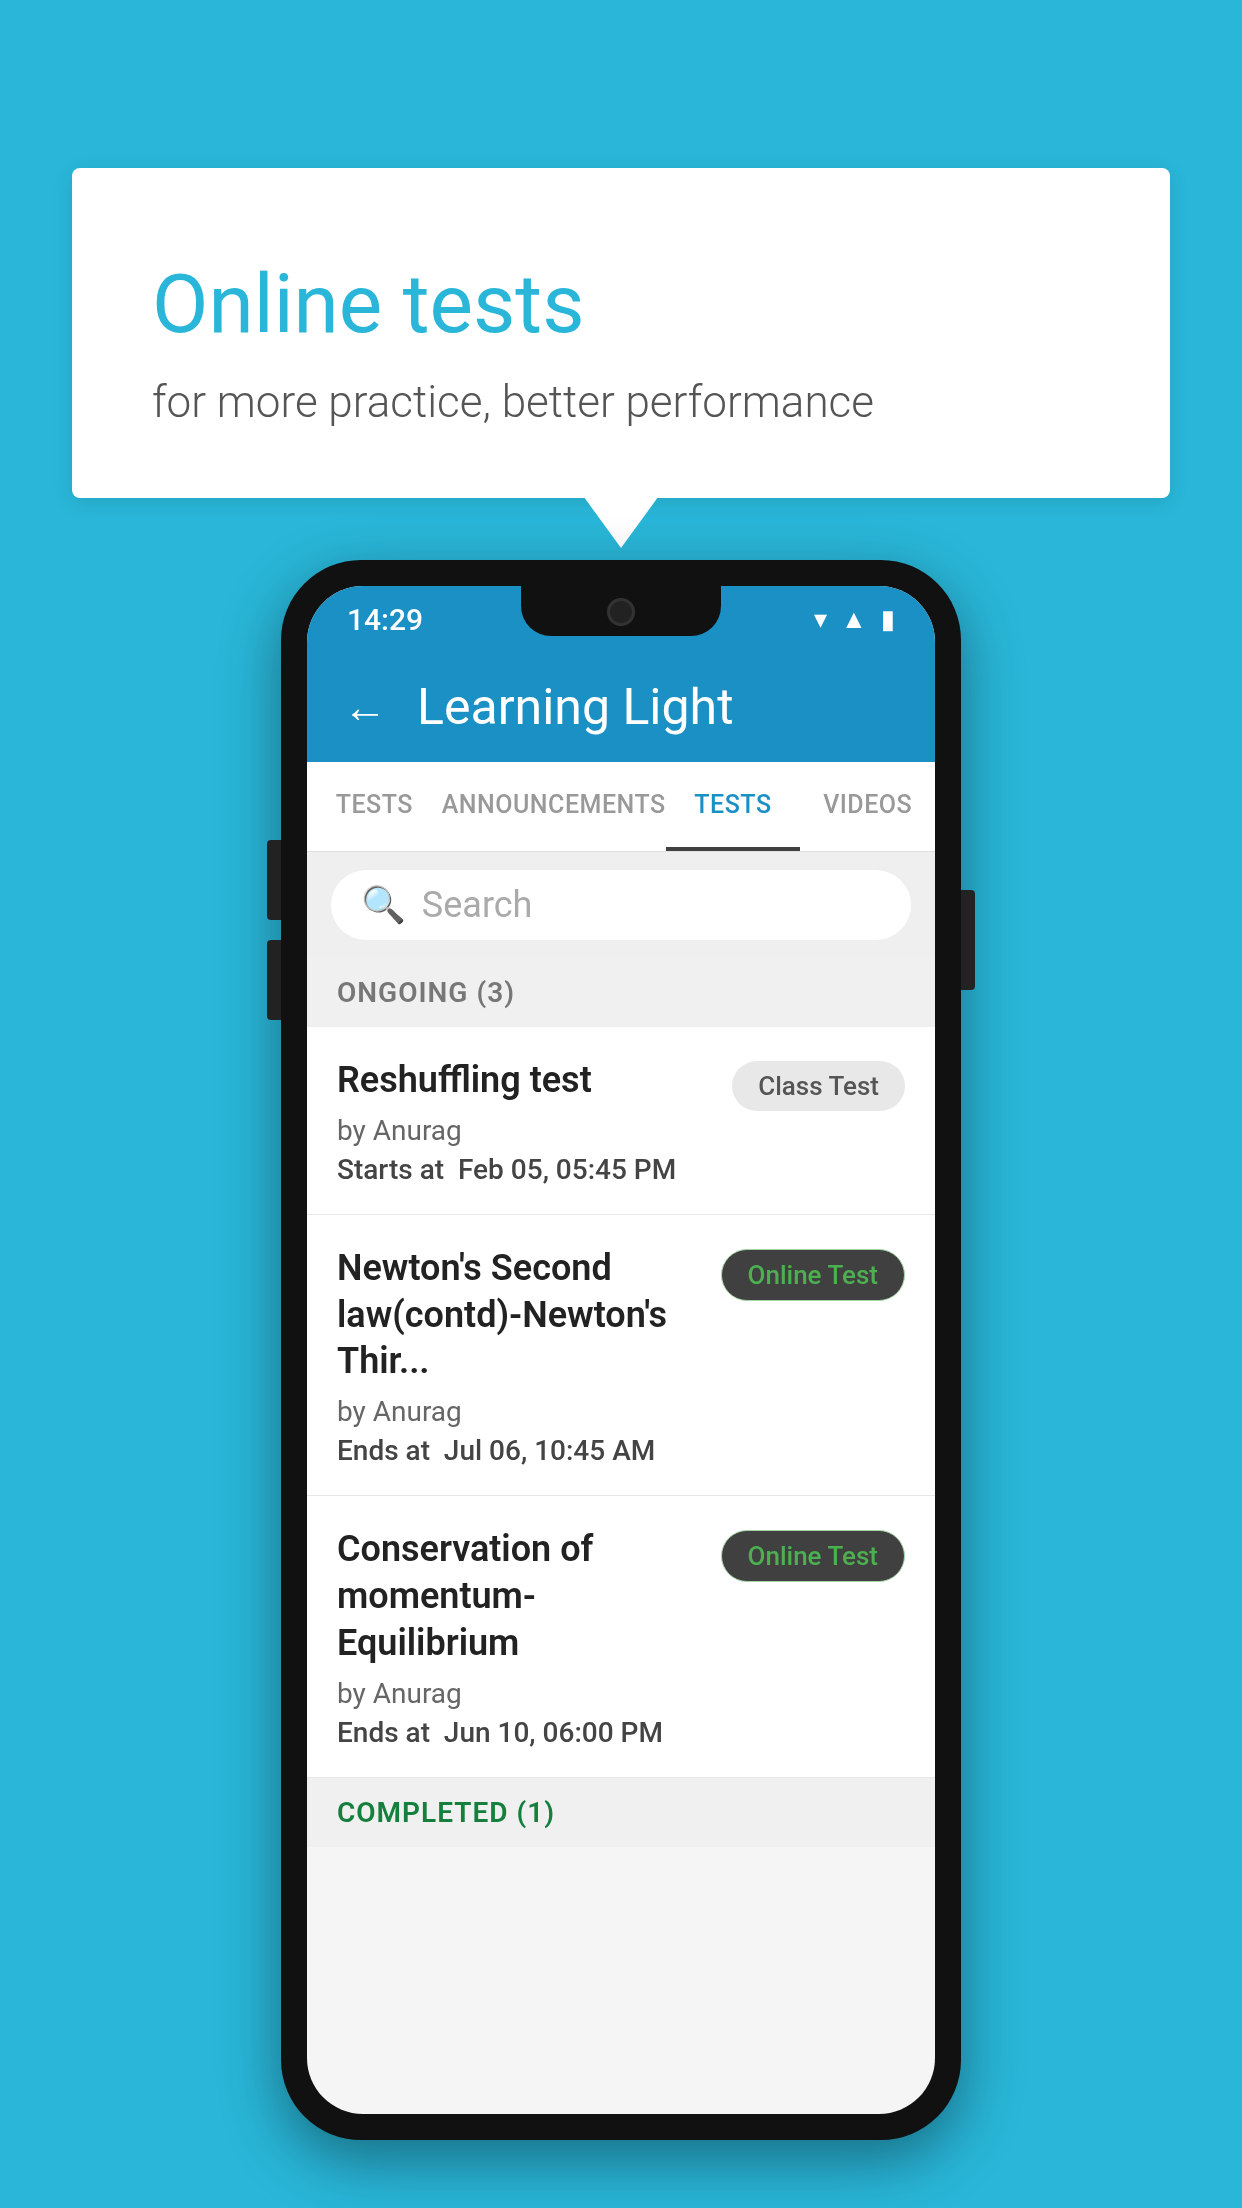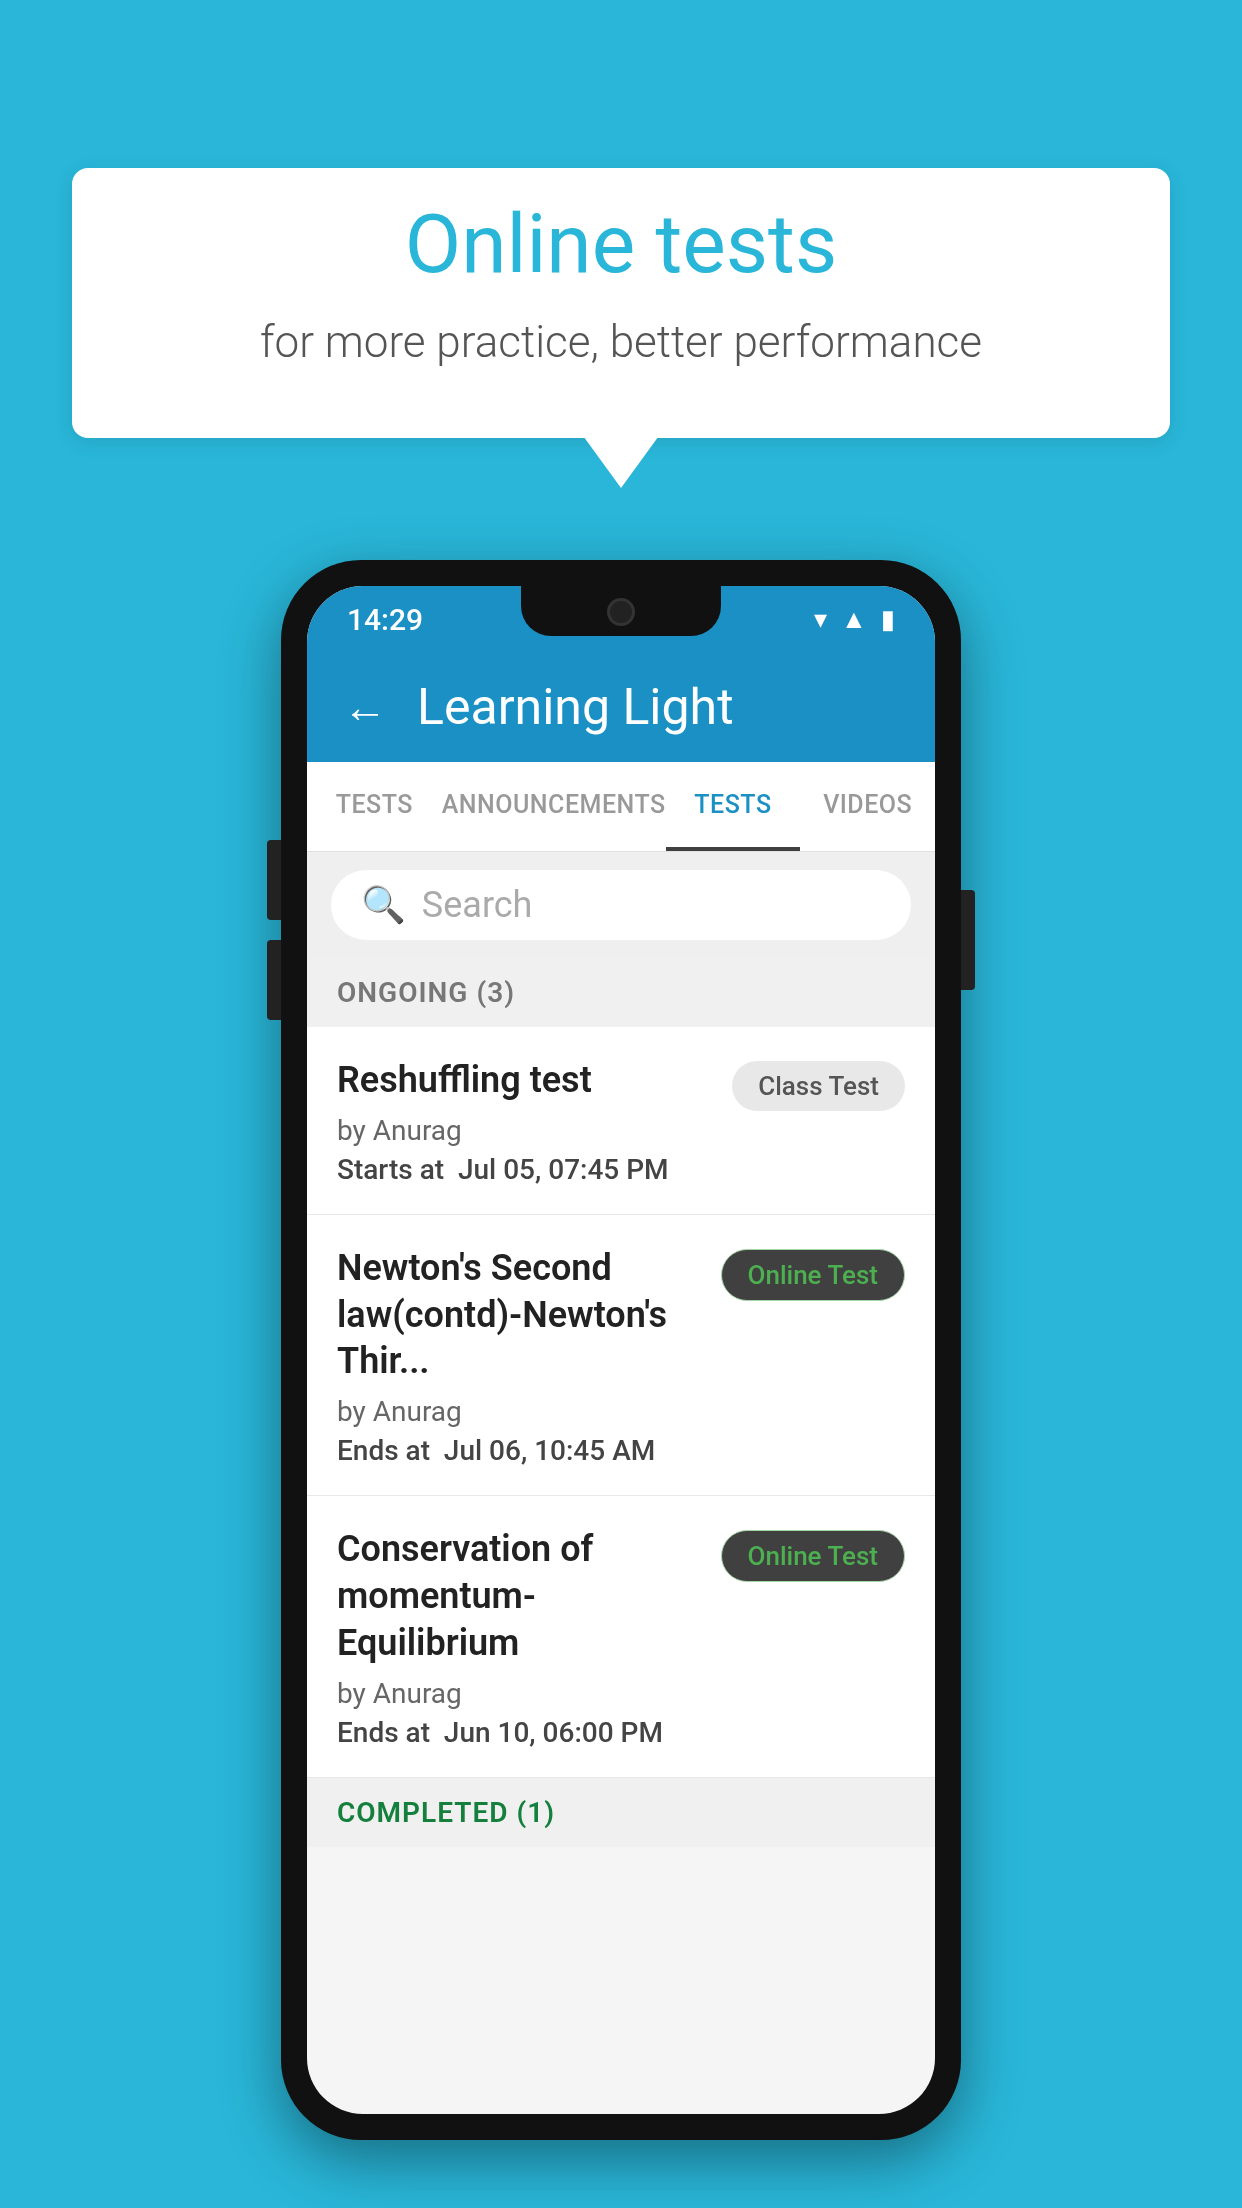--- a/index.html
+++ b/index.html
@@ -13,23 +13,22 @@
       position: relative;
     }
 
     
     .speech-bubble {
       position: absolute;
       top: 168px;
       left: 72px;
       right: 72px;
       background: white;
-      border-radius: 16px;
-      padding: 28px 80px 70px;
-      text-align: center;
+      border-radius: 8px;
+      padding: 88px 80px 70px;
       box-shadow: 0 4px 20px rgba(0,0,0,0.1);
     }
     .speech-bubble::after {
       content: '';
       position: absolute;
       bottom: -50px;
       left: 50%;
       transform: translateX(-50%);
       width: 0;
       height: 0;
@@ -353,21 +352,21 @@
         <span class="section-title">ONGOING (3)</span>
       </div>
 
       <div class="test-list">
 
         <div class="test-item">
           <div class="test-info">
             <div class="test-name">Reshuffling test</div>
             <div class="test-by">by Anurag</div>
             <div class="test-date">
-              <span>Starts at</span>&nbsp;&nbsp;<span>Jul 05, 07:45 PM</span>
+              <span>Starts at</span>&nbsp;&nbsp;<span>Feb 05, 05:45 PM</span>
             </div>
           </div>
           <div class="badge badge-class">Class Test</div>
         </div>
 
         <div class="test-item">
           <div class="test-info">
             <div class="test-name">Newton's Second law(contd)-Newton's Thir...</div>
             <div class="test-by">by Anurag</div>
             <div class="test-date">

